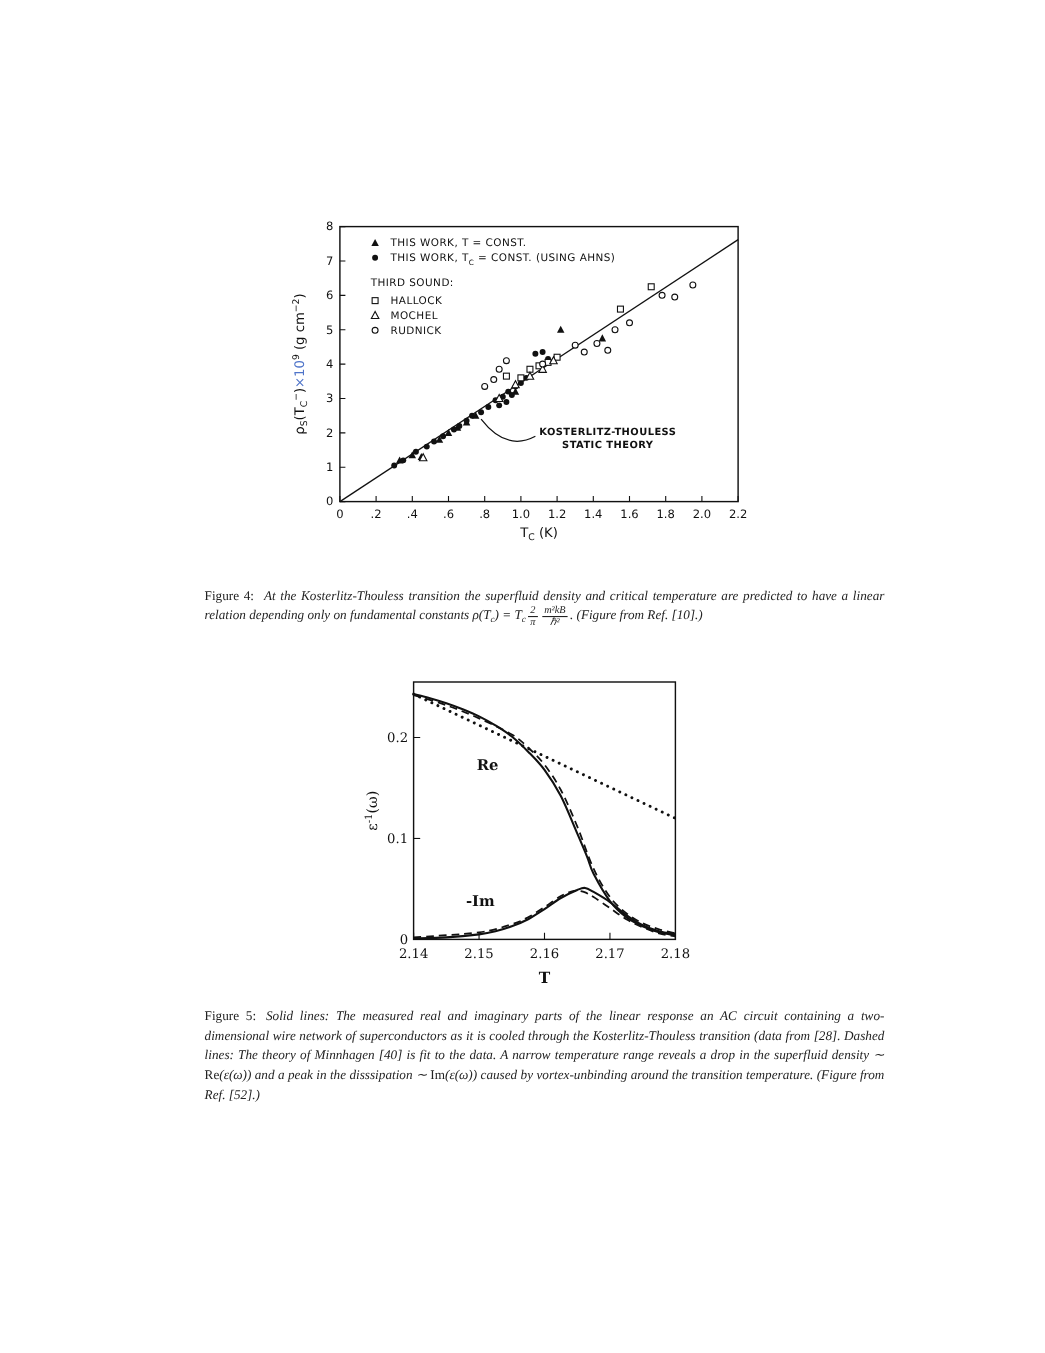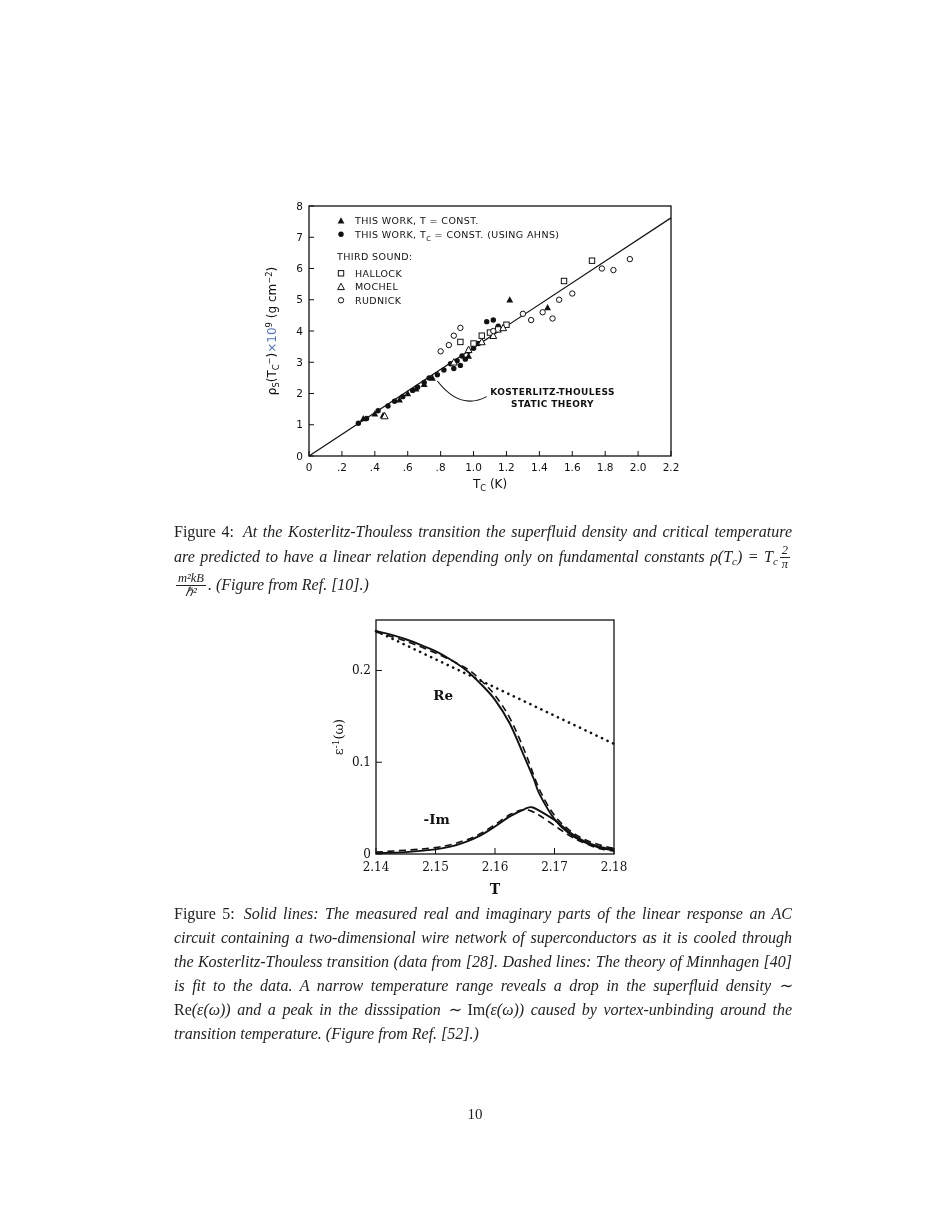--- a/index.html
+++ b/index.html
@@ -11,22 +11,22 @@
   svg text{fill:#111;}
   .tick4{font:10.5px "DejaVu Sans",sans-serif;}
   .leg4{font:9.5px "DejaVu Sans",sans-serif;letter-spacing:0.4px;}
   .ann4{font:bold 9px "DejaVu Sans",sans-serif;letter-spacing:0.4px;}
   .axlab4{font:12px "DejaVu Sans",sans-serif;}
   .tick5{font:12px "DejaVu Serif",serif;}
   .axlab5{font:13px "DejaVu Serif",serif;}
   .xlab5{font:bold 14px "DejaVu Serif",serif;}
   .curvelab5{font:bold 13.5px "DejaVu Serif",serif;}
   .caption{
-    position:absolute;left:174px;width:618px;margin:0;
-    font-size:16px;line-height:1.5;text-align:justify;color:#222;
+    position:absolute;left:174px;width:618px;margin:12px;
+    font-size:12px;line-height:1.5;text-align:justify;color:#222;
   }
   .figlabel{font-style:normal;margin-right:9px;}
   .captext{font-style:italic;}
   .captext .roman{font-style:normal;}
   sub{vertical-align:-0.3em;font-size:0.68em;line-height:0;}
   .frac{
     display:inline-block;text-align:center;vertical-align:-0.55em;
     font-size:0.78em;line-height:1.08;margin:0 2px;font-style:italic;
   }
   .frac .num{display:block;border-bottom:1px solid #222;padding:0 2px;}
@@ -201,15 +201,14 @@
         <text x="106.68999999999855" y="213.71764705882353" class="curvelab5" text-anchor="middle">-Im</text>
         <text x="165" y="284" class="xlab5" text-anchor="middle">T</text>
         <text x="13" y="127" class="axlab5" text-anchor="middle" transform="rotate(-90 13 127)"><tspan>ε</tspan><tspan dy="-4.5" font-size="70%">-1</tspan><tspan dy="4.5">​</tspan><tspan>(ω)</tspan></text>
       </svg>
   </figure>
 
   <p class="caption" style="top:902px;">
     <span class="figlabel">Figure 5:</span><span class="captext">Solid lines: The measured real and imaginary parts of the linear response an AC circuit containing a two-dimensional wire network of superconductors as it is cooled through the Kosterlitz-Thouless transition (data from [28]. Dashed lines: The theory of Minnhagen [40] is fit to the data. A narrow temperature range reveals a drop in the superfluid density ∼ <span class="roman">Re</span>(ε(ω)) and a peak in the disssipation ∼ <span class="roman">Im</span>(ε(ω)) caused by vortex-unbinding around the transition temperature. (Figure from Ref. [52].)</span>
   </p>
 
-  <div class="pagenum">10</div>
 
 </div>
 
 </body></html>

